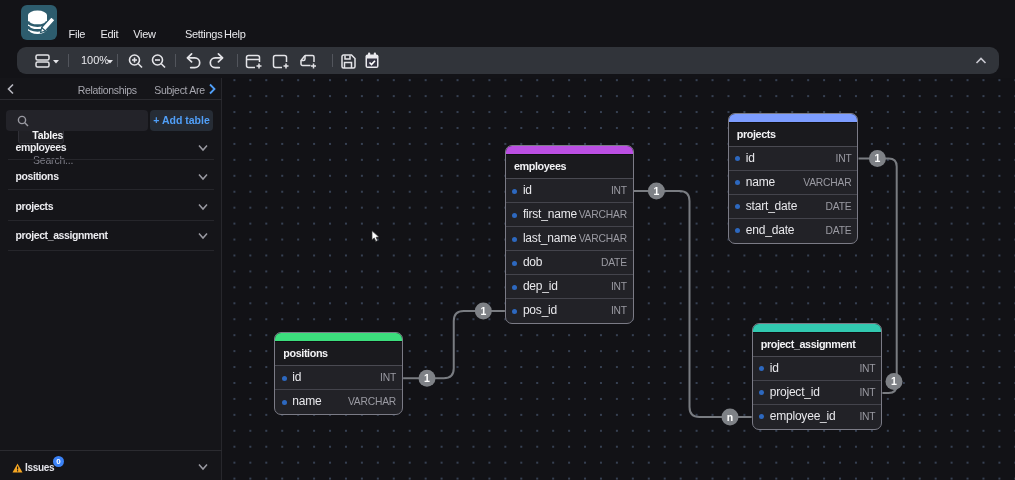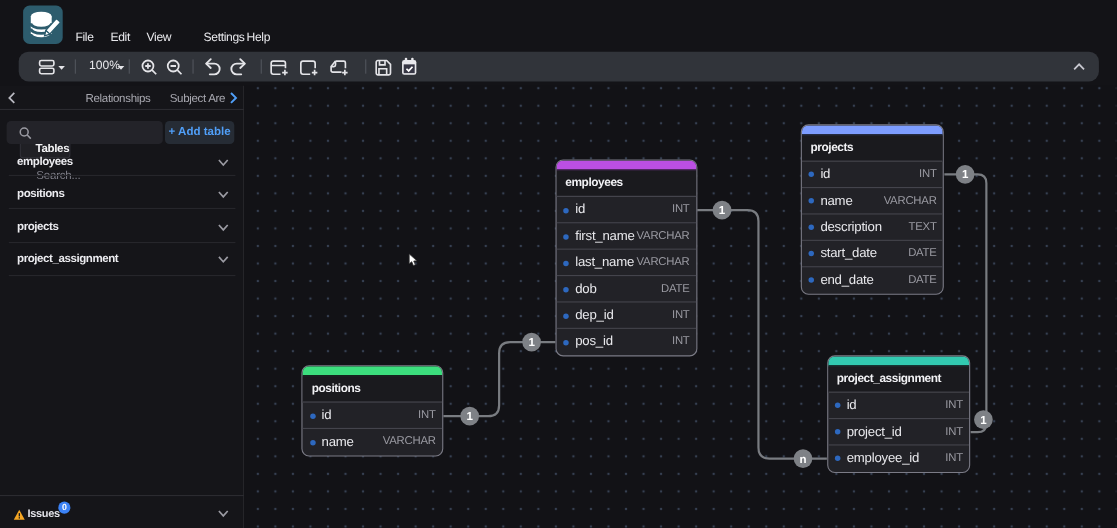--- a/index.html
+++ b/index.html
@@ -297,25 +297,20 @@
         <span class="fname">id</span>
         <span class="ftype">INT</span>
       </div>
     <div class="row">
         <span class="dot"></span>
         <span class="fname">name</span>
         <span class="ftype">VARCHAR</span>
       </div>
     <div class="row">
         <span class="dot"></span>
-        <span class="fname">description</span>
-        <span class="ftype">TEXT</span>
-      </div>
-    <div class="row">
-        <span class="dot"></span>
         <span class="fname">start_date</span>
         <span class="ftype">DATE</span>
       </div>
     <div class="row">
         <span class="dot"></span>
         <span class="fname">end_date</span>
         <span class="ftype">DATE</span>
       </div>
   </div>
   <div class="dbt" style="left:274.3px;top:332.3px;width:128.8px">

